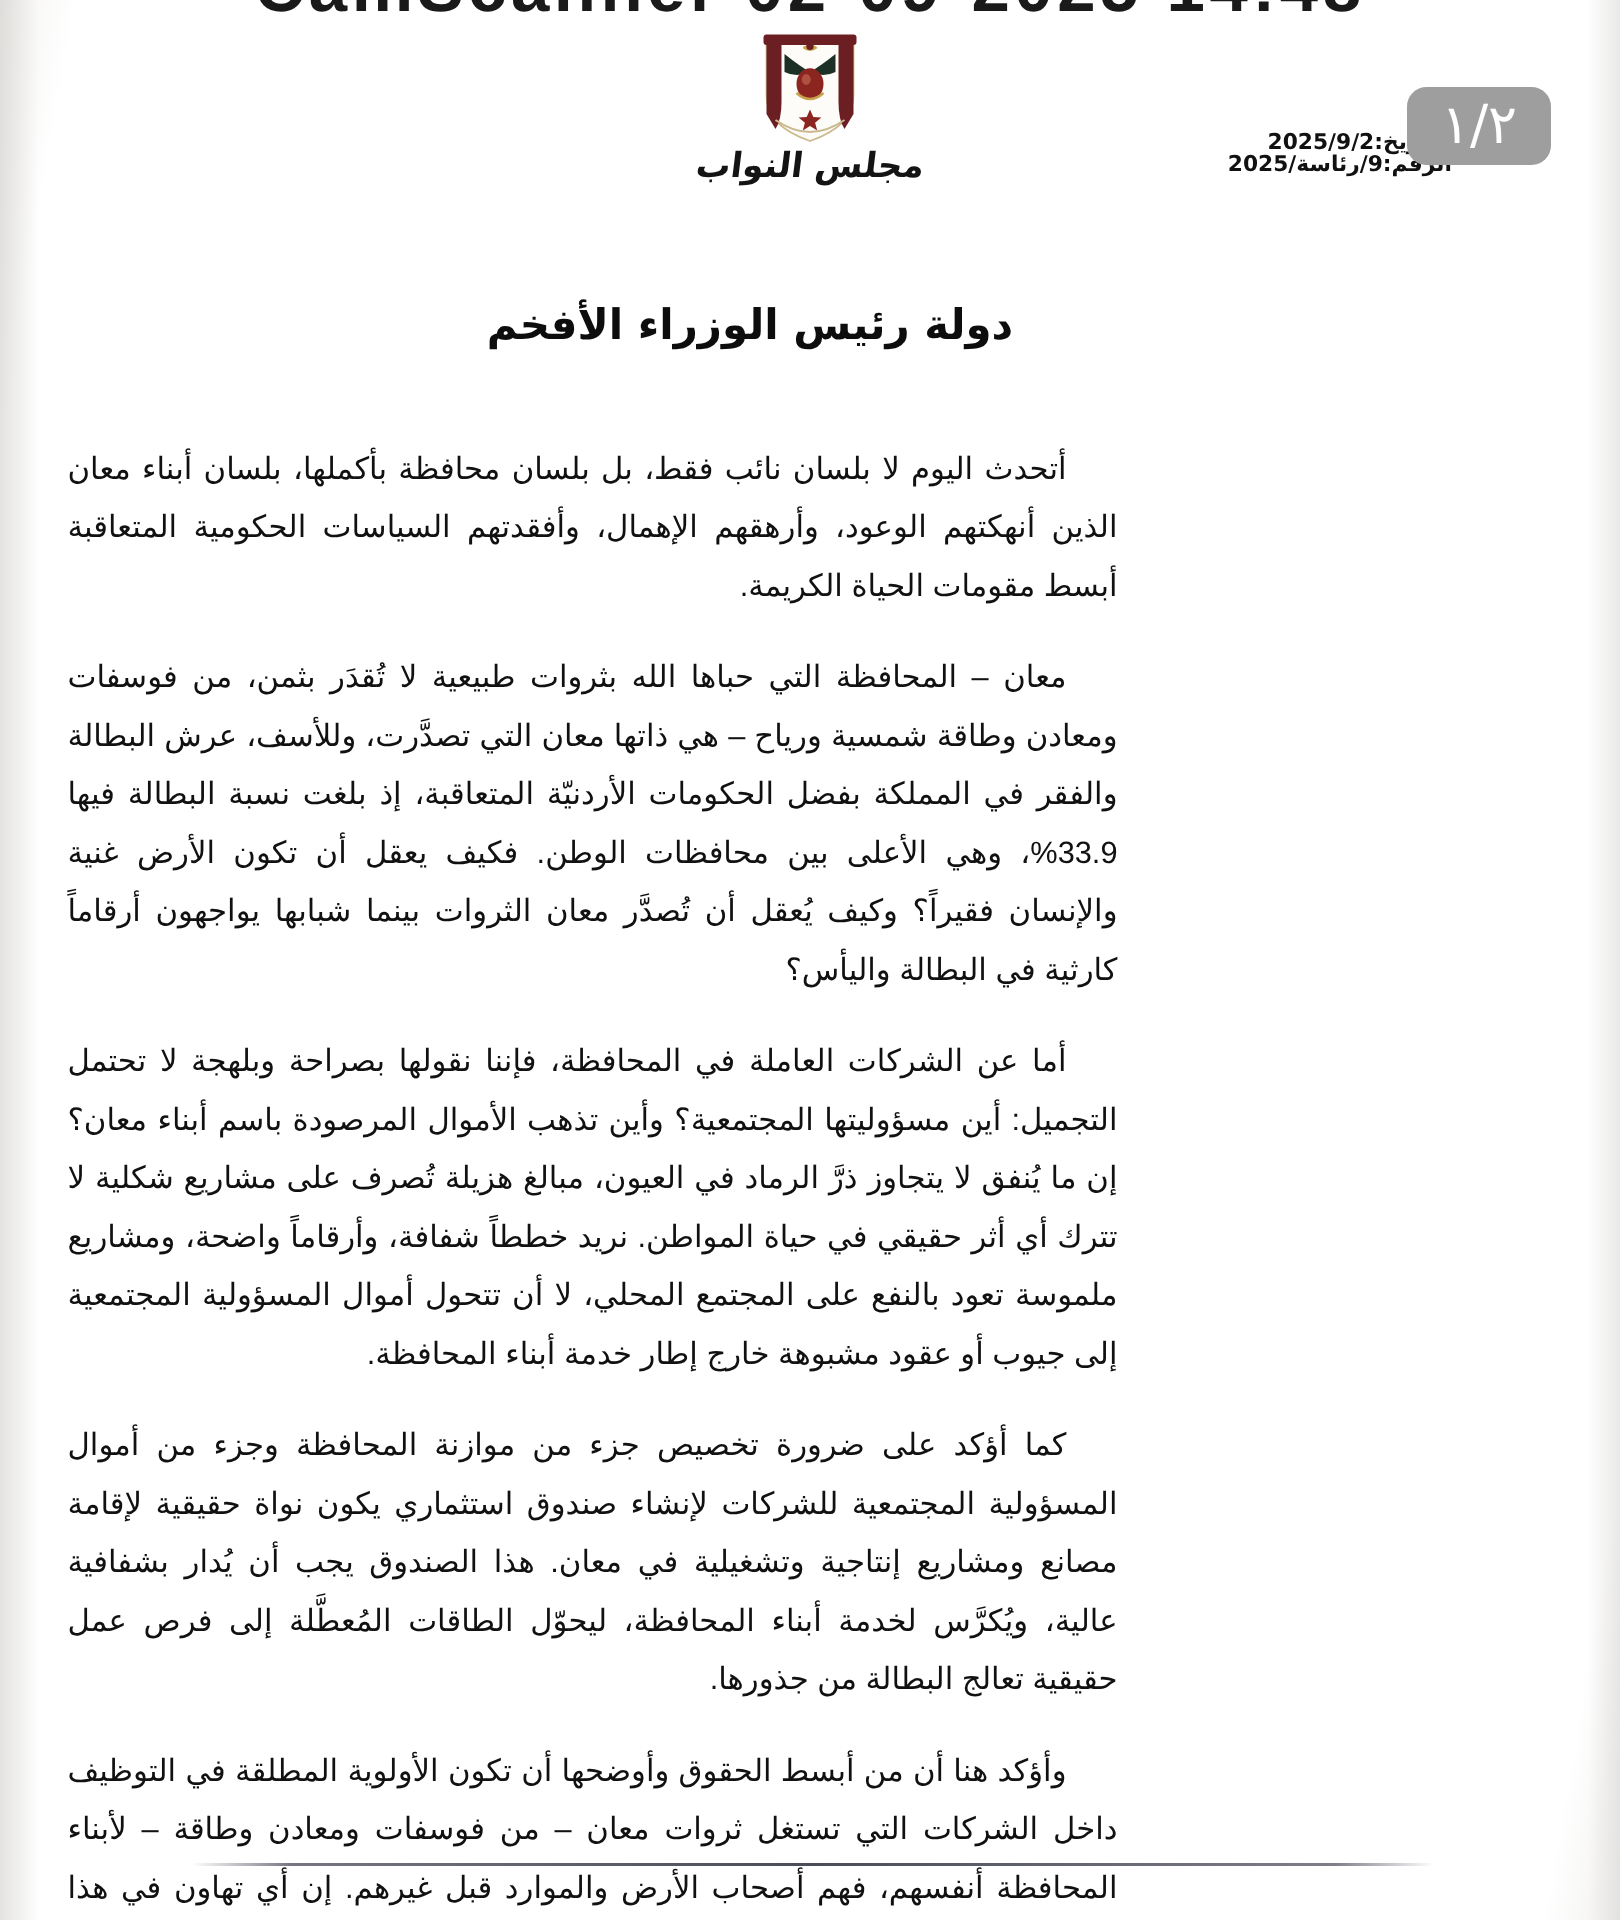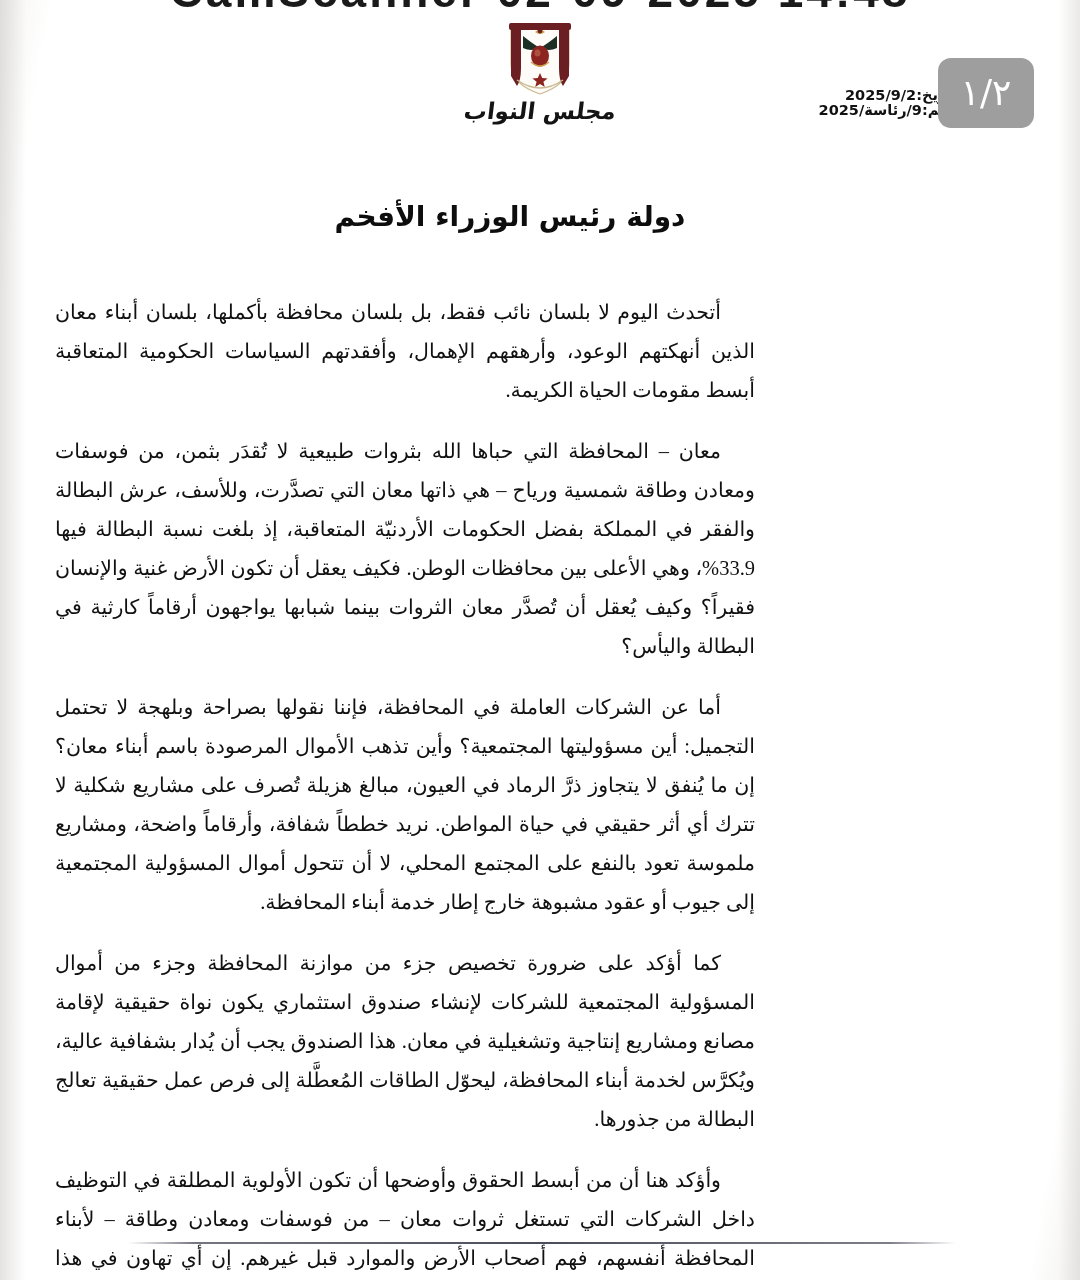--- a/index.html
+++ b/index.html
@@ -127,41 +127,41 @@
     font-weight: 600;
   }
   .doc-meta .meta-line + .meta-line { }
 
   
   .page-badge {
     position: absolute;
     right: 46px;
     top: 58px;
     width: 96px;
-    height: 70px;
+    height: 52px;
     background: #9e9e9e;
     border-radius: 13px;
     display: flex;
     align-items: center;
     justify-content: center;
     z-index: 5;
   }
   .page-badge-label {
     font-family: "DejaVu Sans", sans-serif;
     font-size: 36px;
     color: #ffffff;
     line-height: 1;
     direction: rtl;
     font-weight: 400;
   }
 
   
   .doc-body {
     position: absolute;
-    left: 10px; top: 0;
+    left: 0; top: 0;
     width: 1000px;
     height: 1280px;
     z-index: 2;
     padding-left: 33px;
   }
 
   .doc-title {
     position: absolute;
     top: 200px;
     right: 0; left: 0;
@@ -176,21 +176,21 @@
   .paragraph-stack {
     position: absolute;
     top: 293px;
     right: 255px;
     width: 700px;
     direction: rtl;
     text-align: justify;
   }
 
   .doc-paragraph {
-    font-family: Liberation Serif, serif;
+    font-family: Liberation Sans, sans-serif;
     font-size: 20.5px;
     line-height: 39px;
     color: #111111;
     text-align: justify;
     text-justify: inter-word;
     text-indent: 34px;
     margin-bottom: 22px;
     direction: rtl;
   }
   .doc-paragraph:last-child { margin-bottom: 0; }

